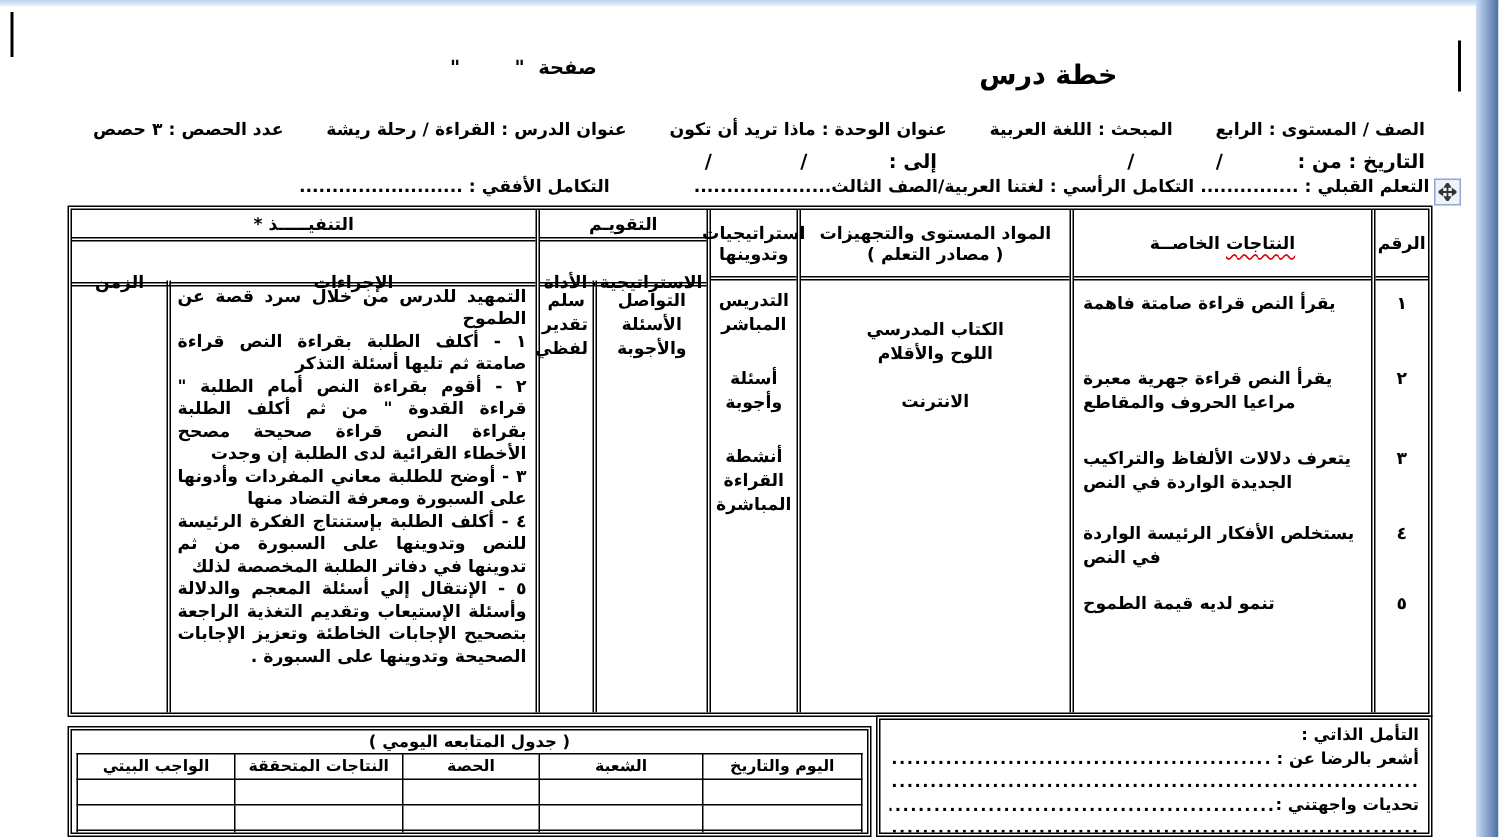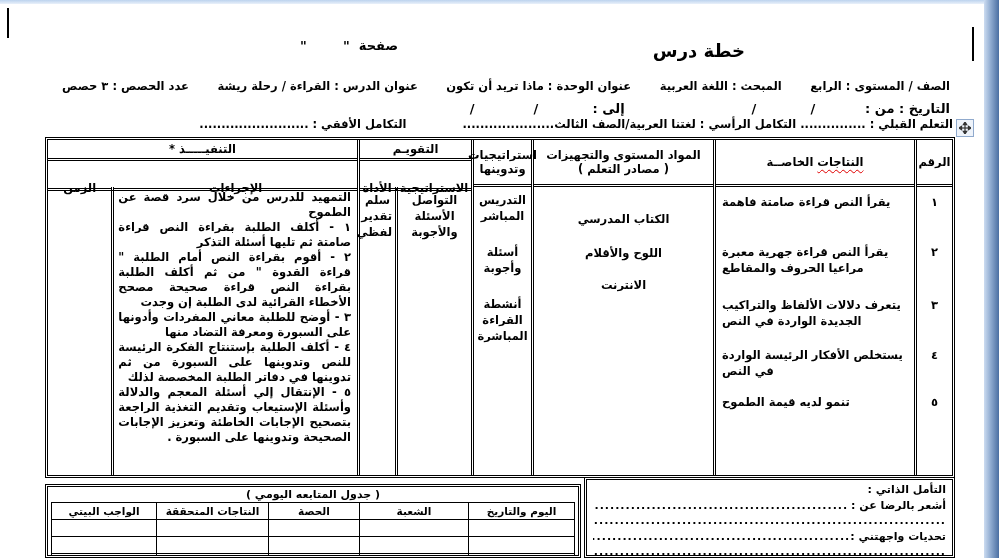--- a/index.html
+++ b/index.html
@@ -57,21 +57,21 @@
   .mt-body { flex:1; overflow:hidden; }
   .num-cell { padding-top:7px; text-align:center; }
   .num-cell div { line-height:16px; }
   .num-cell div:nth-child(1){min-height:50px} .num-cell div:nth-child(2){min-height:53px}
   .num-cell div:nth-child(3){min-height:50px} .num-cell div:nth-child(4){min-height:47px}
   .out-cell { padding:7px 5px 0 6px; text-align:left; }
   .out-cell p { line-height:16px; }
   .out-cell p:nth-child(1){min-height:50px} .out-cell p:nth-child(2){min-height:53px}
   .out-cell p:nth-child(3){min-height:50px} .out-cell p:nth-child(4){min-height:47px}
   .mat-cell { padding-top:24px; text-align:center; line-height:16px; }
-  .mat-cell p:nth-child(1){margin-bottom:18px} .mat-cell p:nth-child(2){margin-bottom:16px}
+  .mat-cell p:nth-child(1){} .mat-cell p:nth-child(2){margin-bottom:16px}
   .str-cell { padding:5px 2px 0; text-align:center; line-height:16px; }
   .str-cell p { margin-bottom:20px; }
   .pre-cell { padding:5px 3px 0; text-align:center; line-height:16px; white-space:pre-line; }
   .proc-cell { padding:3px 6px 0 4px; text-align:justify; text-align-last:right;
     white-space:pre-line; line-height:15px; font-size:11.5px; overflow:hidden; }
 
   
   .followup { position:absolute; top:484px; left:45px; width:536px; height:74px;
     border:3px double #000; overflow:hidden; font-size:11px; }
   .followup .fu-title { text-align:center; line-height:15px; }

